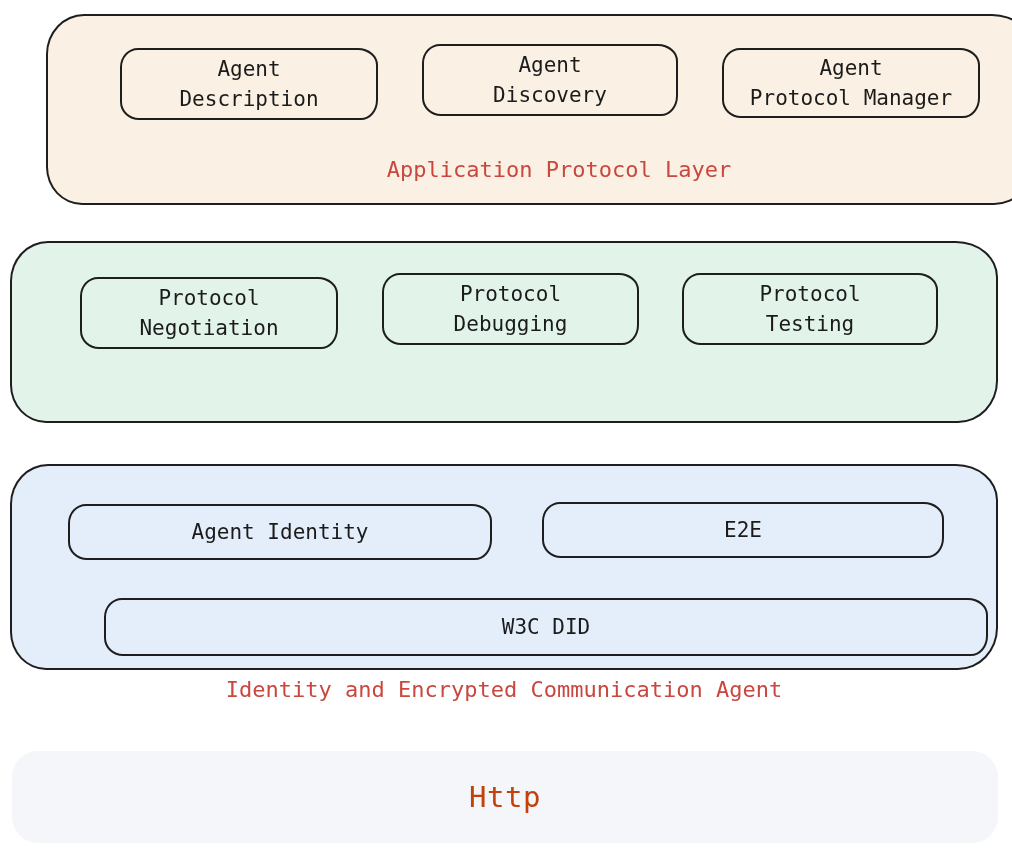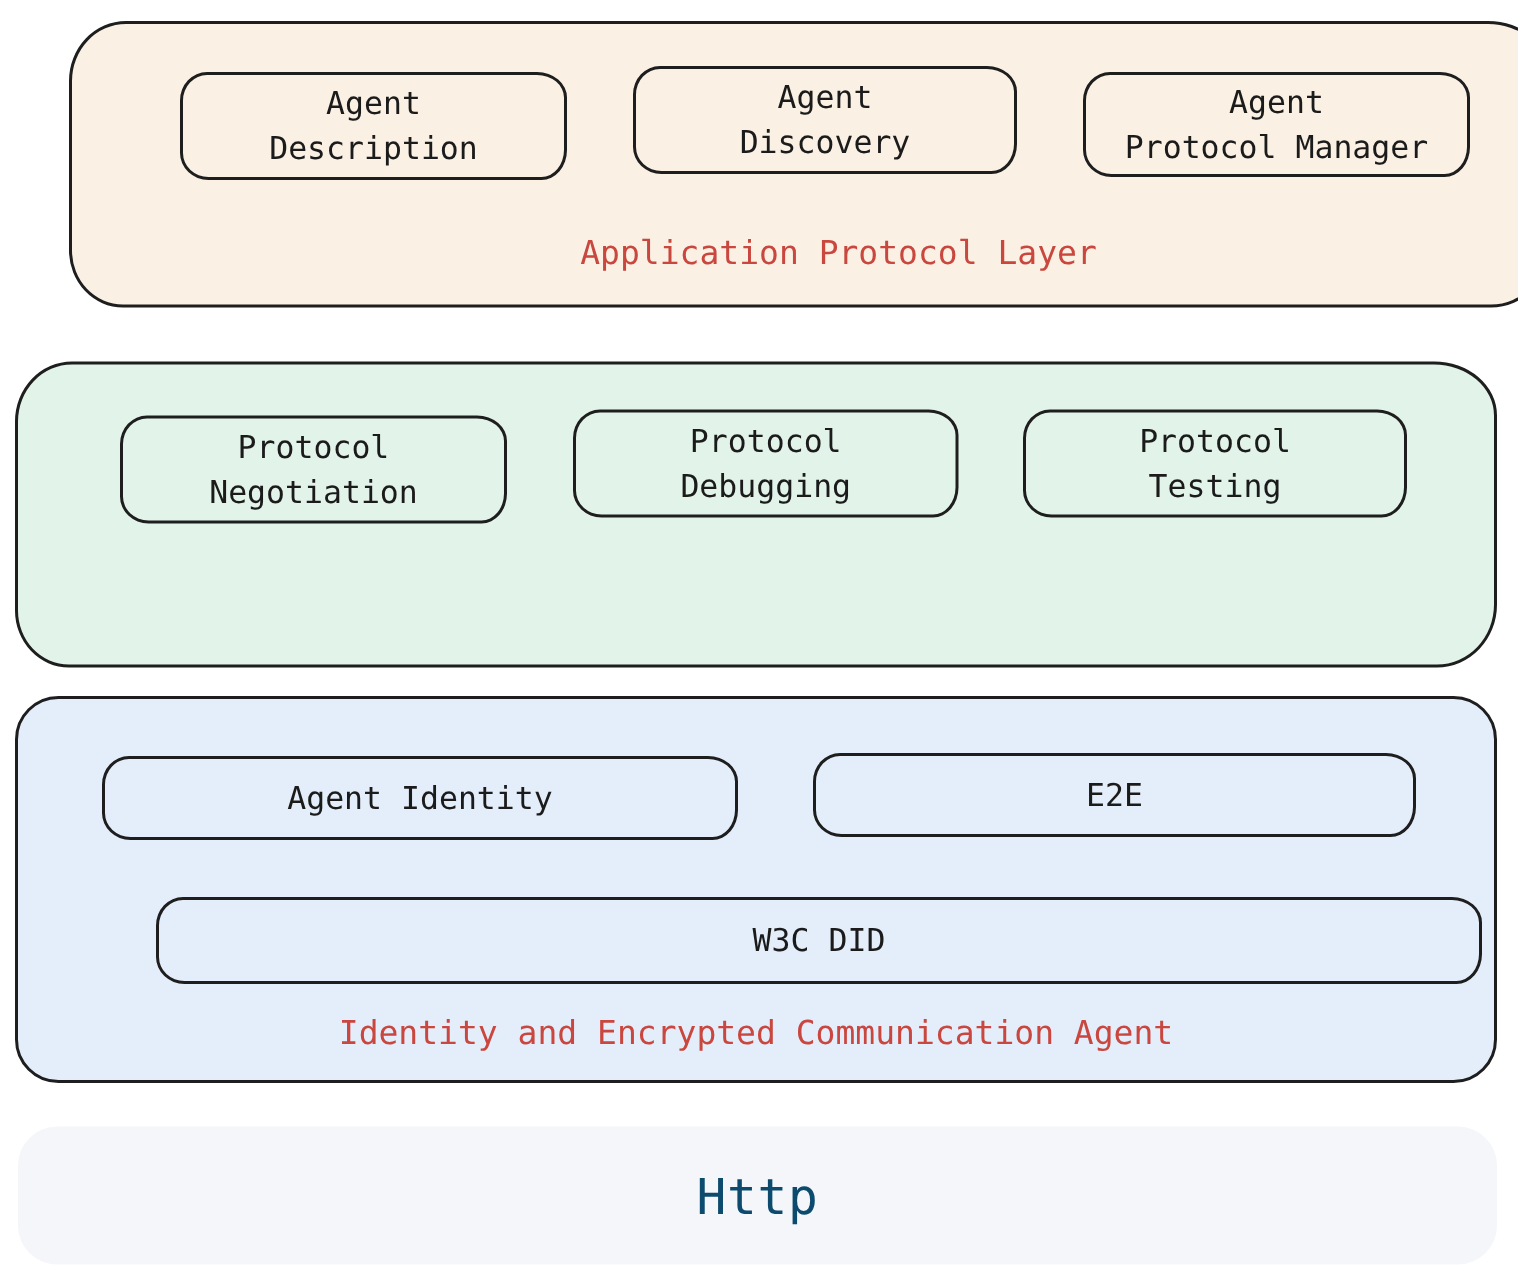--- a/index.html
+++ b/index.html
@@ -25,22 +25,22 @@
 
   .layer {
     position: absolute;
     left: 10px;
     width: 988px;
     background: #fff;
     border: 2.5px solid var(--border);
     border-radius: 38px 42px 40px 36px / 40px 36px 42px 38px;
   }
   .layer-1 { top: 14px;  height: 191px; background: var(--layer1-bg); margin-left: 36px; }
-  .layer-2 { top: 241px; height: 204px; background: var(--layer2-bg); }
-  .layer-3 { top: 464px; height: 258px; background: var(--layer3-bg); border-radius: 29px; }
+  .layer-2 { top: 241px; height: 182px; background: var(--layer2-bg); }
+  .layer-3 { top: 464px; height: 206px; background: var(--layer3-bg); }
   .layer-4 {
     top: 751px; left: 12px; width: 986px; height: 92px;
     background: var(--layer4-bg);
     border: none;
     border-radius: 26px;
     display: flex; align-items: center; justify-content: center;
   }
 
   .node {
     position: absolute;
@@ -73,22 +73,22 @@
     text-align: center;
     font-size: 22px;
     line-height: 28px;
     color: var(--label-red);
   }
   .layer-1 .layer-label { top: 140px; padding-left: 38px; }
   .layer-2 .layer-label { top: 138px; }
   .layer-3 .layer-label { top: 210px; }
 
   .http-label {
-    font-size: 33px;
-    color: #0c4a6e;
+    font-size: 29px;
+    color: #c2410c;
     letter-spacing: 0.5px;
   }
 </style>
 </head>
 <body>
 
 <div class="stage">
 
   <div class="layer layer-1">
     <div class="node n-agent-description">

